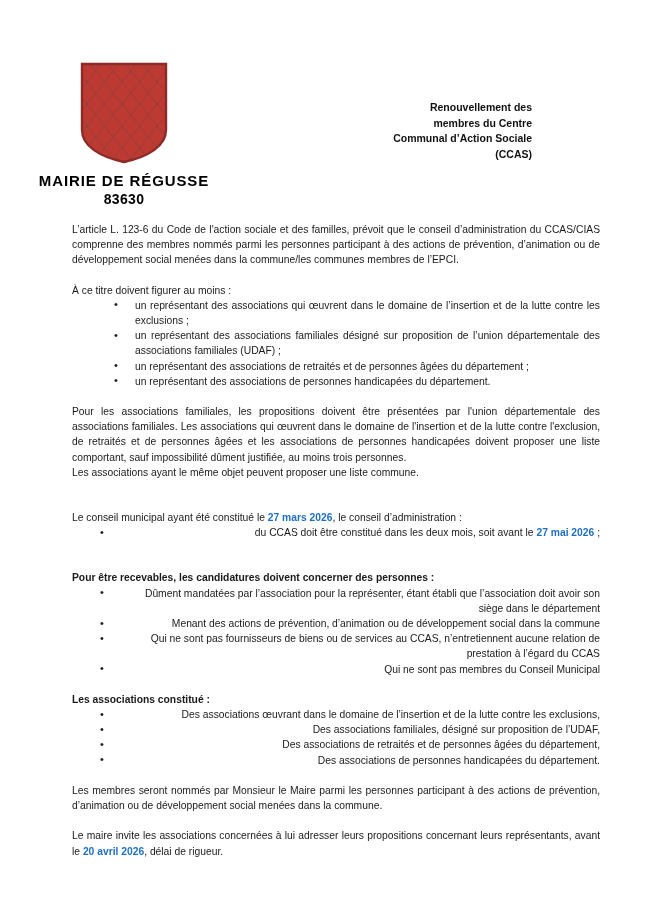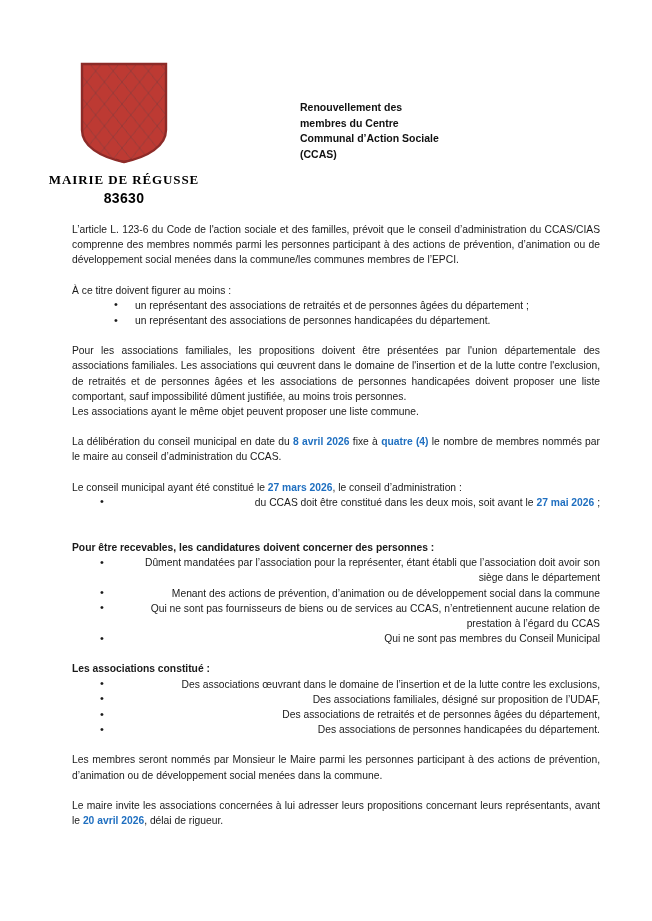--- a/index.html
+++ b/index.html
@@ -36,42 +36,41 @@
     left: 34px;
     top: 0px;
     width: 180px;
     text-align: center;
   }
   .crest {
     display: block;
     margin: 0 auto;
   }
   .crest-title {
-    font-size: 13px;
+    font-size: 15px;
     font-weight: bold;
     letter-spacing: 0.9px;
     color: #000;
     margin-top: 6px;
     white-space: nowrap;
-    font-family: Liberation Serif, serif;
   }
   .crest-zip {
     font-size: 14px;
     font-weight: bold;
     color: #000;
     margin-top: 2px;
     letter-spacing: 0.3px;
   }
 
   .doc-title {
     position: absolute;
     left: 300px;
     top: 40px;
     width: 232px;
-    text-align: left;
+    text-align: right;
     font-size: 10.5px;
     font-weight: bold;
     line-height: 15.5px;
     color: #111;
   }
   .doc-title div { white-space: nowrap; }
 
   
   .body-col {
     position: absolute;
@@ -181,32 +180,33 @@
 
   <div class="body-col">
 
     <p class="para">L’article L. 123-6 du Code de l'action sociale et des familles, prévoit que le conseil d’administration du CCAS/CIAS comprenne des membres nommés parmi les personnes participant à des actions de prévention, d’animation ou de développement social menées dans la commune/les communes membres de l’EPCI.</p>
 
     <div class="gap"></div>
 
     <p class="para">À ce titre doivent figurer au moins :</p>
 
     <ul class="blist">
+      <li>un représentant des associations qui œuvrent dans le domaine de l’insertion et de la lutte contre les exclusions ;</li>
+      <li>un représentant des associations familiales désigné sur proposition de l’union départementale des associations familiales (UDAF) ;</li>
       <li>un représentant des associations de retraités et de personnes âgées du département ;</li>
       <li>un représentant des associations de personnes handicapées du département.</li>
     </ul>
 
     <div class="gap"></div>
 
     <p class="para">Pour les associations familiales, les propositions doivent être présentées par l'union départementale des associations familiales. Les associations qui œuvrent dans le domaine de l'insertion et de la lutte contre l'exclusion, de retraités et de personnes âgées et les associations de personnes handicapées doivent proposer une liste comportant, sauf impossibilité dûment justifiée, au moins trois personnes.</p>
     <p class="para">Les associations ayant le même objet peuvent proposer une liste commune.</p>
 
     <div class="gap"></div>
 
-    <p class="para"><span>La délibération du conseil municipal en date du </span><span class="blue">8 avril 2026</span><span> fixe à </span><span class="blue">quatre (4)</span><span> le nombre de membres nommés par le maire au conseil d’administration du CCAS.</span></p>
 
     <div class="gap"></div>
 
     <p class="para"><span>Le conseil municipal ayant été constitué le </span><span class="blue">27 mars 2026</span><span>, le conseil d’administration :</span></p>
 
     <ul class="blist2">
       <li><span>du CCAS doit être constitué dans les deux mois, soit avant le </span><span class="blue">27 mai 2026</span><span> ;</span></li>
     </ul>
 
     <div class="gap-lg"></div>

